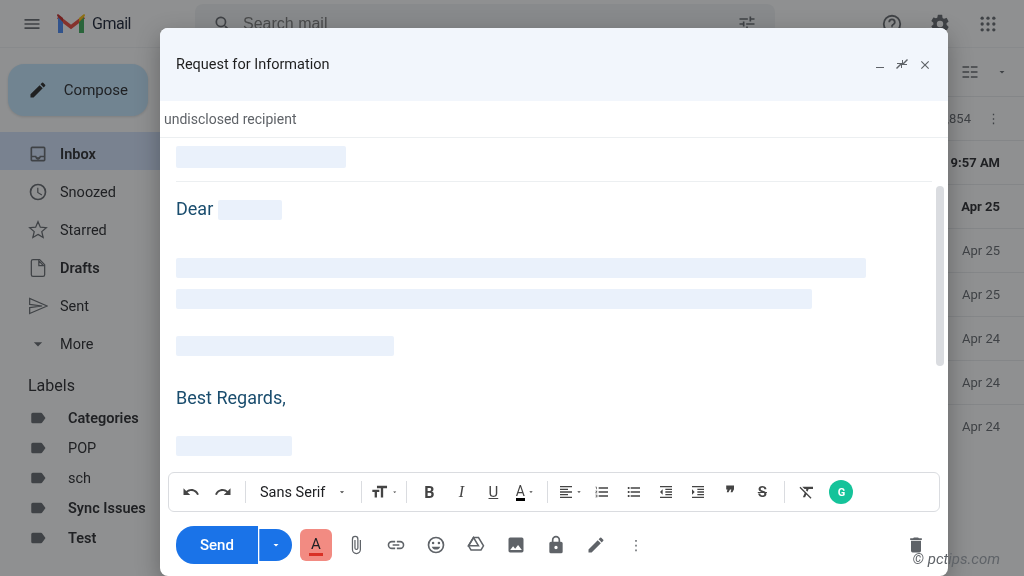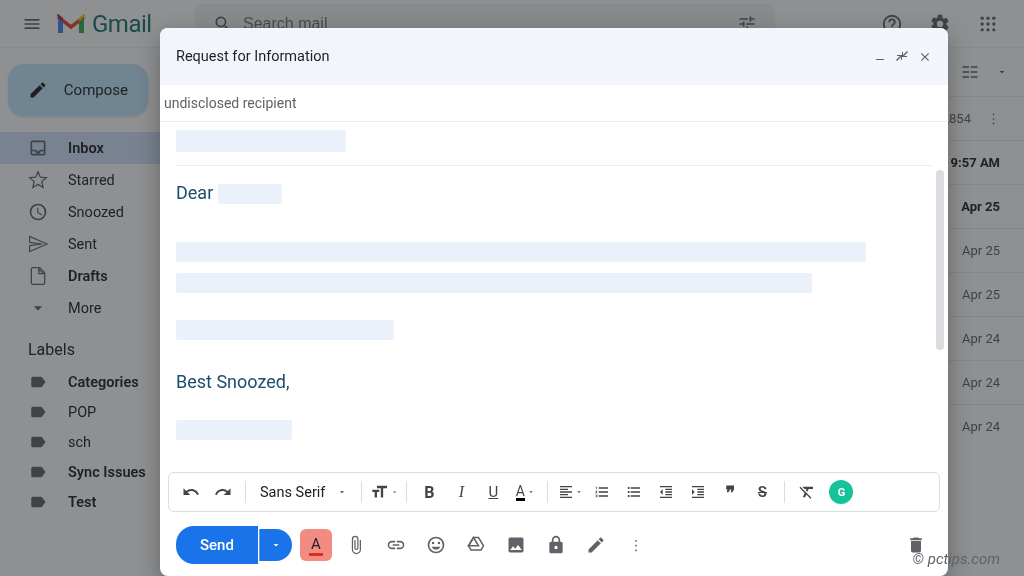--- a/index.html
+++ b/index.html
@@ -12,38 +12,38 @@
 .logo-img { width: 109px; height: 40px; display: flex; align-items: center; }
 .search-bar { flex: 1; max-width: 580px; background: #f1f3f4; border-radius: 8px; height: 40px; display: flex; align-items: center; padding: 0 8px; }
 .search-icon-wrap { width: 40px; display: flex; justify-content: center; }
 .search-input { flex: 1; border: none; background: transparent; font-size: 16px; color: #5f6368; outline: none; }
 .header-right { display: flex; align-items: center; gap: 8px; margin-left: auto; padding-right: 8px; }
 .hdr-icon { width: 40px; height: 40px; display: flex; align-items: center; justify-content: center; border-radius: 50%; cursor: pointer; }
 
 
 .sidebar { position: absolute; left: 0; top: 48px; width: 256px; height: calc(100% - 48px); padding-top: 8px; }
 .compose-btn { margin: 8px 8px 16px 8px; background: #c2e7ff; border-radius: 16px; padding: 16px 20px; display: flex; align-items: center; gap: 16px; font-size: 15px; width: 140px; cursor: pointer; box-shadow: 0 1px 3px rgba(0,0,0,.15); }
-.nav-item { display: flex; align-items: center; gap: 20px; padding: 6px 12px 6px 28px; border-radius: 0 16px 16px 0; margin-right: 16px; cursor: pointer; font-size: 14.5px; color: #202124; }
+.nav-item { display: flex; align-items: center; gap: 12px; padding: 12px 12px 6px 28px; border-radius: 0 16px 16px 0; margin-right: 16px; cursor: pointer; font-size: 14.5px; color: #202124; }
 .nav-item.active { background: #d3e3fd; font-weight: 600; }
 .nav-item.bold { font-weight: 600; }
 .nav-icon { width: 20px; display: flex; justify-content: center; color: #5f6368; }
 .labels-header { padding: 16px 12px 8px 28px; font-size: 16px; color: #202124; }
 .label-item { display: flex; align-items: center; gap: 20px; padding: 6px 12px 6px 28px; cursor: pointer; font-size: 14.5px; }
 .label-item.bold { font-weight: 600; }
 
 
 .main { position: absolute; left: 256px; top: 48px; right: 0; height: calc(100% - 48px); }
 .toolbar-row { height: 48px; display: flex; align-items: center; justify-content: flex-end; padding: 0 16px; gap: 16px; }
 .msg-row { height: 44px; border-top: 1px solid #e8eaed; display: flex; align-items: center; justify-content: flex-end; padding: 0 24px; font-size: 13px; color: #5f6368; }
 .msg-row.bold { font-weight: 700; color: #202124; }
 
 
 .overlay { position: absolute; inset: 0; background: rgba(32,33,36,0.5); }
 .compose-window { position: absolute; left: 160px; top: 28px; width: 788px; height: 548px; background: #fff; border-radius: 8px; box-shadow: 0 8px 24px rgba(0,0,0,.3); display: flex; flex-direction: column; overflow: hidden; }
-.cw-header { background: #f2f6fc; padding: 20px 16px; display: flex; align-items: center; justify-content: space-between; font-size: 14.5px; color: #1f1f1f; }
+.cw-header { background: #f2f6fc; padding: 28px 16px; display: flex; align-items: center; justify-content: space-between; font-size: 14.5px; color: #1f1f1f; }
 .cw-controls { display: flex; gap: 10px; }
 .cw-ctrl { cursor: pointer; color: #5f6368; font-size: 13px; }
 .cw-field { padding: 10px 4px; border-bottom: 1px solid #eceff1; color: #5f6368; font-size: 14px; }
 .cw-subject { margin: 8px 16px 0; }
 .redact { background: #eaf1fb; border-radius: 2px; display: inline-block; }
 .cw-body { flex: 1; padding: 16px; overflow: auto; position: relative; }
 .body-line { font-size: 18px; color: #1a4d6e; margin-bottom: 10px; }
 .cw-scrollbar { position: absolute; right: 4px; top: 4px; width: 8px; height: 180px; background: #dadce0; border-radius: 4px; }
 .format-bar { margin: 0 8px 6px; border: 1px solid #dadce0; border-radius: 6px; padding: 4px 8px; display: flex; align-items: center; gap: 4px; height: 40px; }
 .fmt-btn { width: 28px; height: 28px; display: flex; align-items: center; justify-content: center; color: #444; cursor: pointer; border-radius: 4px; font-size: 15px; }
@@ -71,21 +71,21 @@
   </div>
   <div class="logo">
     <div class="logo-img">
       <svg width="30" height="22" viewBox="0 0 30 22">
         <path d="M2 4 L15 14 L28 4" stroke="#ea4335" stroke-width="3.5" fill="none"></path>
         <path d="M2 4 L2 20 L7 20 L7 9" fill="#4285f4"></path>
         <path d="M28 4 L28 20 L23 20 L23 9" fill="#34a853"></path>
         <path d="M2 4 Q0 2 2 1 L7 5 L7 9 Z" fill="#c5221f"></path>
         <path d="M28 4 Q30 2 28 1 L23 5 L23 9 Z" fill="#fbbc04"></path>
       </svg>
-      <span style="font-size:24px;color:#0f766e;margin-left:6px;letter-spacing:-0.5px">Gmail</span>
+      <span style="font-size:16px;color:#0f172a;margin-left:6px;letter-spacing:-0.5px">Gmail</span>
     </div>
   </div>
   <div class="search-bar">
     <div class="search-icon-wrap">
         <svg width="20" height="20" viewBox="0 0 24 24" fill="#5f6368">
           <path d="M15.5 14h-.79l-.28-.27a6.5 6.5 0 1 0-.7.7l.27.28v.79l5 5L20.49 19l-5-5zm-6 0A4.5 4.5 0 1 1 14 9.5 4.5 4.5 0 0 1 9.5 14z"></path>
         </svg>
       </div>
     <input class="search-input" placeholder="Search mail" style="">
     <div class="hdr-icon">
@@ -133,48 +133,48 @@
         <span class="nav-icon">
           <svg width="20" height="20" viewBox="0 0 24 24" fill="#5f6368">
             <path d="M19 3H5a2 2 0 0 0-2 2v14a2 2 0 0 0 2 2h14a2 2 0 0 0 2-2V5a2 2 0 0 0-2-2zm0 16H5v-3h3.56a3.49 3.49 0 0 0 6.88 0H19v3zm0-5h-4.99a2 2 0 0 1-4 0H5V5h14z"></path>
           </svg>
         </span>
         <span>Inbox</span>
       </div>
       <div class="nav-item">
         <span class="nav-icon">
           <svg width="20" height="20" viewBox="0 0 24 24" fill="#5f6368">
+            <path d="M12 2a10 10 0 1 0 10 10A10 10 0 0 0 12 2zm0 18a8 8 0 1 1 8-8 8 8 0 0 1-8 8zm.5-13H11v6l5.25 3.15.75-1.23-4.5-2.67z"></path>
+          </svg>
+        </span>
+        <span>Snoozed</span>
+      </div>
+      <div class="nav-item">
+        <span class="nav-icon">
+          <svg width="20" height="20" viewBox="0 0 24 24" fill="#5f6368">
             <path d="M12 17.27 18.18 21l-1.64-7.03L22 9.24l-7.19-.61L12 2 9.19 8.63 2 9.24l5.46 4.73L5.82 21z" fill="none" stroke="#5f6368" stroke-width="1.5"></path>
           </svg>
         </span>
         <span>Starred</span>
       </div>
+      <div class="nav-item bold">
+        <span class="nav-icon">
+          <svg width="20" height="20" viewBox="0 0 24 24" fill="#5f6368">
+            <path d="M14 2H6a2 2 0 0 0-2 2v16a2 2 0 0 0 2 2h12a2 2 0 0 0 2-2V8zm-1 7V3.5L18.5 9z" fill="none" stroke="#5f6368" stroke-width="1.5"></path>
+          </svg>
+        </span>
+        <span>Drafts</span>
+      </div>
       <div class="nav-item">
         <span class="nav-icon">
           <svg width="20" height="20" viewBox="0 0 24 24" fill="#5f6368">
-            <path d="M12 2a10 10 0 1 0 10 10A10 10 0 0 0 12 2zm0 18a8 8 0 1 1 8-8 8 8 0 0 1-8 8zm.5-13H11v6l5.25 3.15.75-1.23-4.5-2.67z"></path>
-          </svg>
-        </span>
-        <span>Snoozed</span>
-      </div>
-      <div class="nav-item">
-        <span class="nav-icon">
-          <svg width="20" height="20" viewBox="0 0 24 24" fill="#5f6368">
             <path d="M2.01 21 23 12 2.01 3 2 10l15 2-15 2z" fill="none" stroke="#5f6368" stroke-width="1.5"></path>
           </svg>
         </span>
         <span>Sent</span>
-      </div>
-      <div class="nav-item bold">
-        <span class="nav-icon">
-          <svg width="20" height="20" viewBox="0 0 24 24" fill="#5f6368">
-            <path d="M14 2H6a2 2 0 0 0-2 2v16a2 2 0 0 0 2 2h12a2 2 0 0 0 2-2V8zm-1 7V3.5L18.5 9z" fill="none" stroke="#5f6368" stroke-width="1.5"></path>
-          </svg>
-        </span>
-        <span>Drafts</span>
       </div>
       <div class="nav-item">
         <span class="nav-icon">
           <svg width="20" height="20" viewBox="0 0 24 24" fill="#5f6368">
             <path d="M7 10l5 5 5-5z"></path>
           </svg>
         </span>
         <span>More</span>
       </div>
     </div>
@@ -275,21 +275,21 @@
   <div class="cw-body">
     <div class="cw-scrollbar"></div>
     <div class="body-line"><span>Dear</span> <span class="redact" style="width:64px;height:20px;vertical-align:middle"></span></div>
     <div style="height:28px"></div>
     <div><span class="redact" style="width:690px;height:20px"></span></div>
     <div style="height:8px"></div>
     <div><span class="redact" style="width:636px;height:20px"></span></div>
     <div style="height:24px"></div>
     <div><span class="redact" style="width:218px;height:20px"></span></div>
     <div style="height:28px"></div>
-    <div class="body-line"><span>Best Snoozed,</span></div>
+    <div class="body-line"><span>Best Regards,</span></div>
     <div style="height:18px"></div>
     <div><span class="redact" style="width:116px;height:20px"></span></div>
   </div>
   <div class="format-bar">
     <div class="fmt-btn">
         <svg width="18" height="18" viewBox="0 0 24 24" fill="#444">
           <path d="M12.5 8c-2.65 0-5.05.99-6.9 2.6L2 7v9h9l-3.62-3.62c1.39-1.16 3.16-1.88 5.12-1.88 3.54 0 6.55 2.31 7.6 5.5l2.37-.78C21.08 11.03 17.15 8 12.5 8z"></path>
         </svg>
       </div>
     <div class="fmt-btn">

